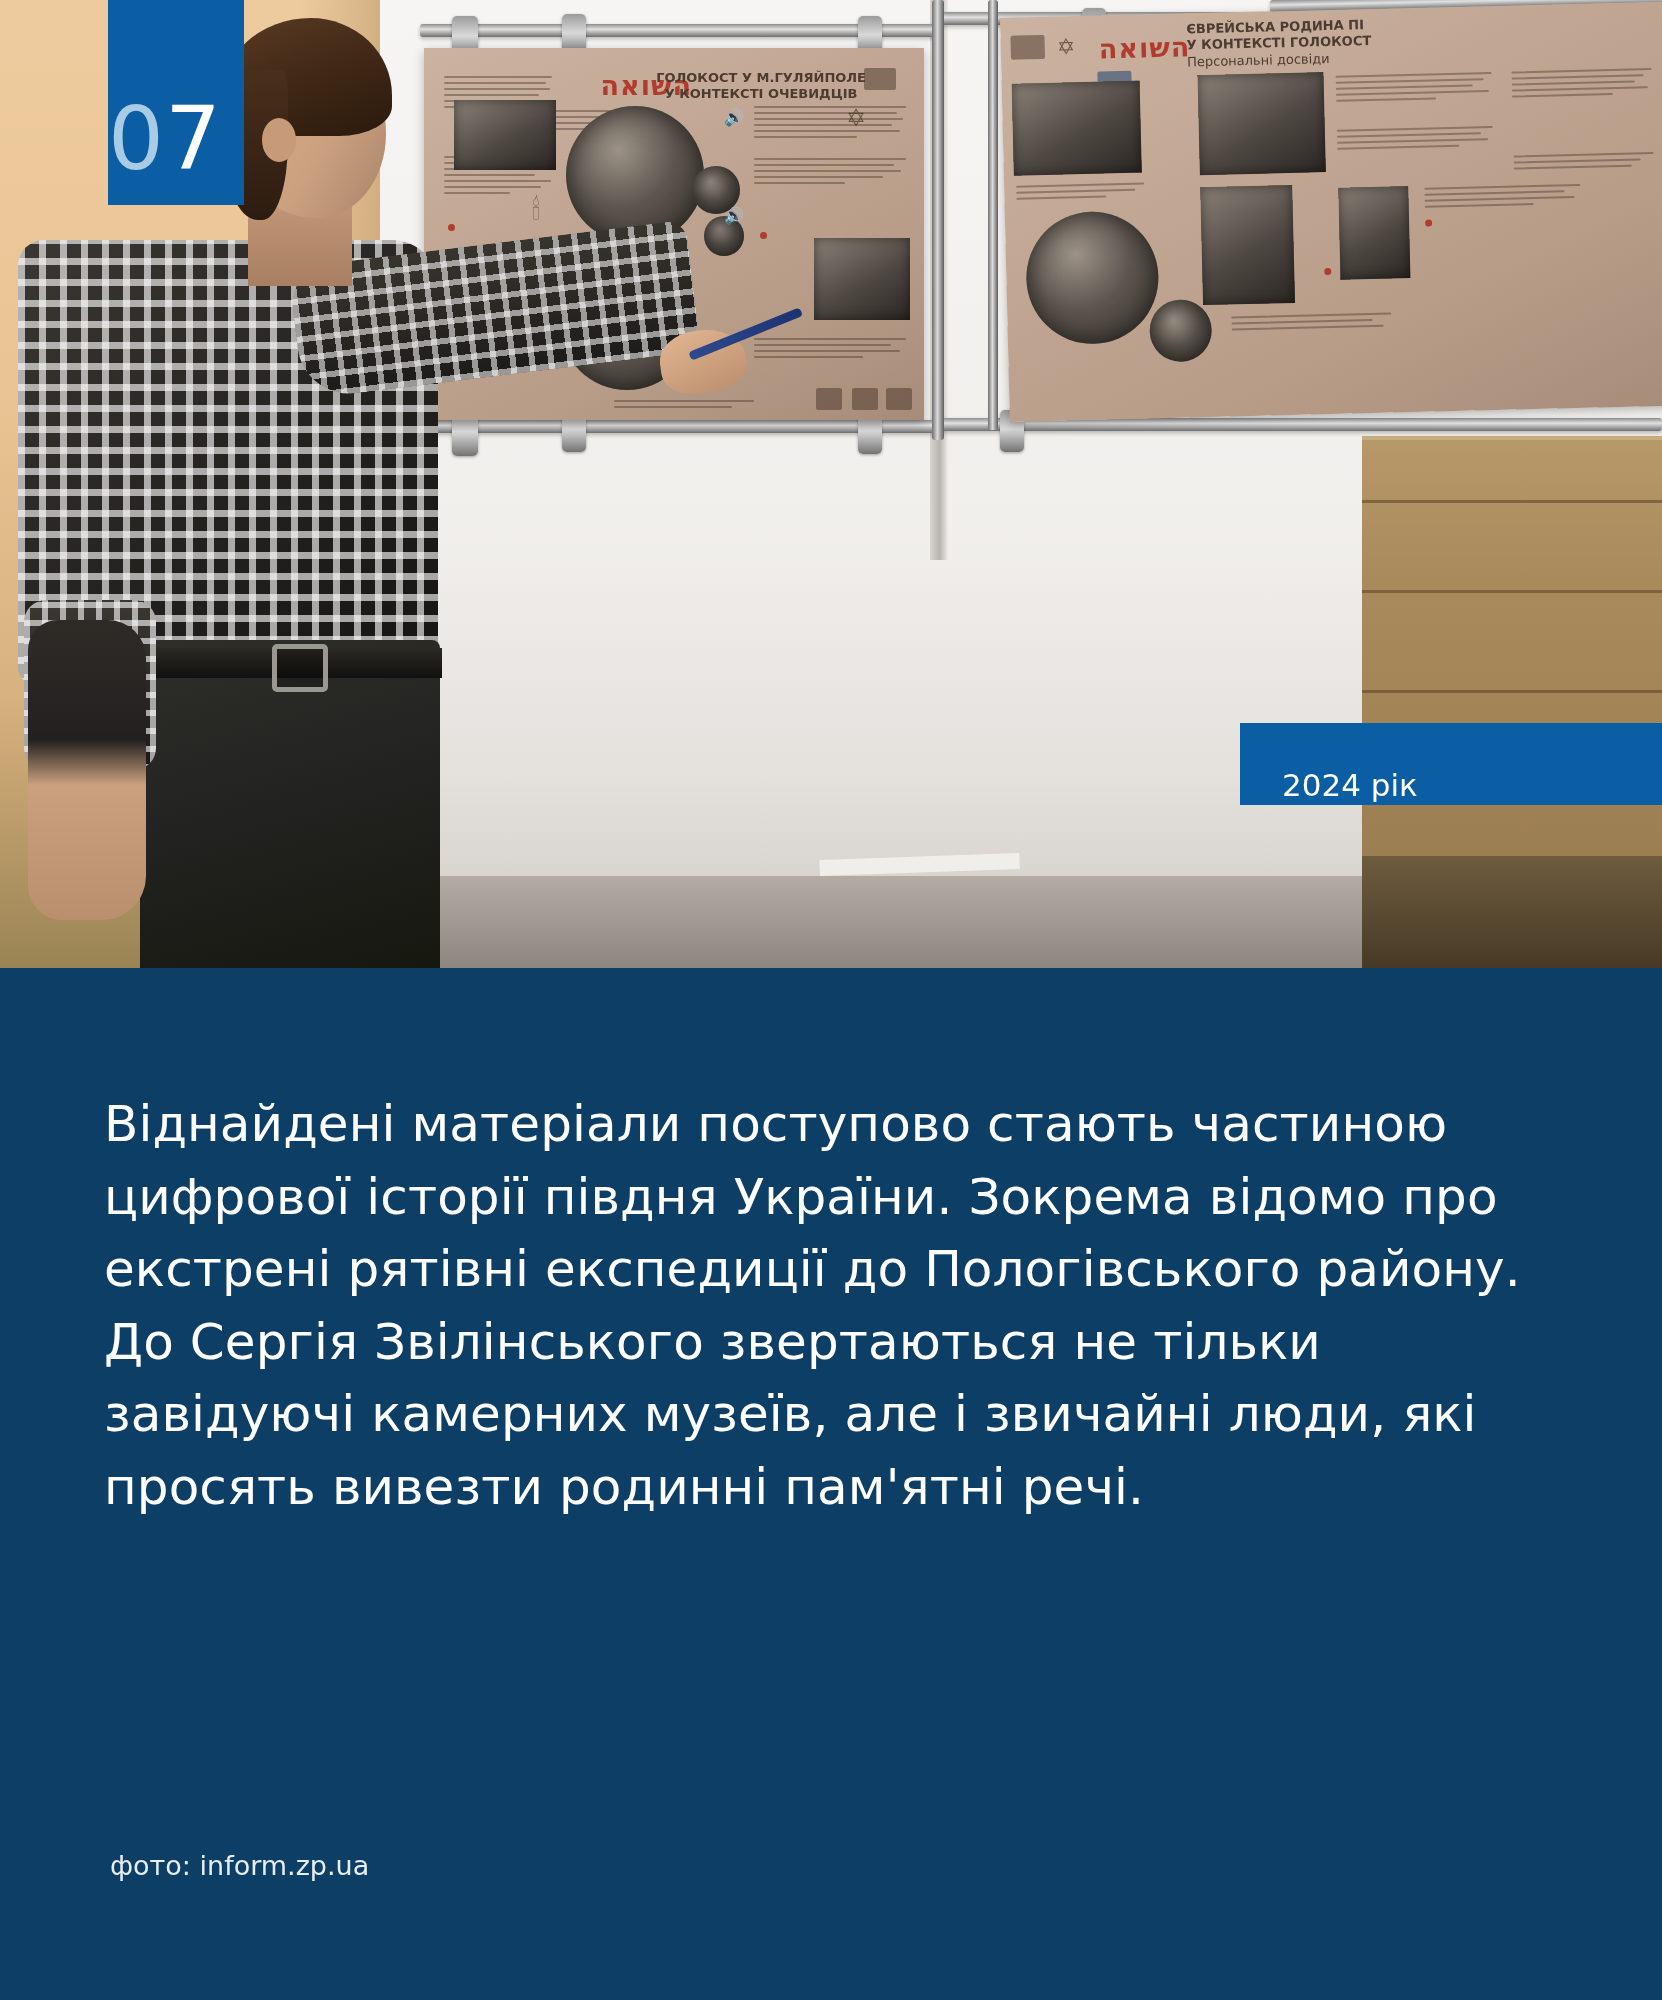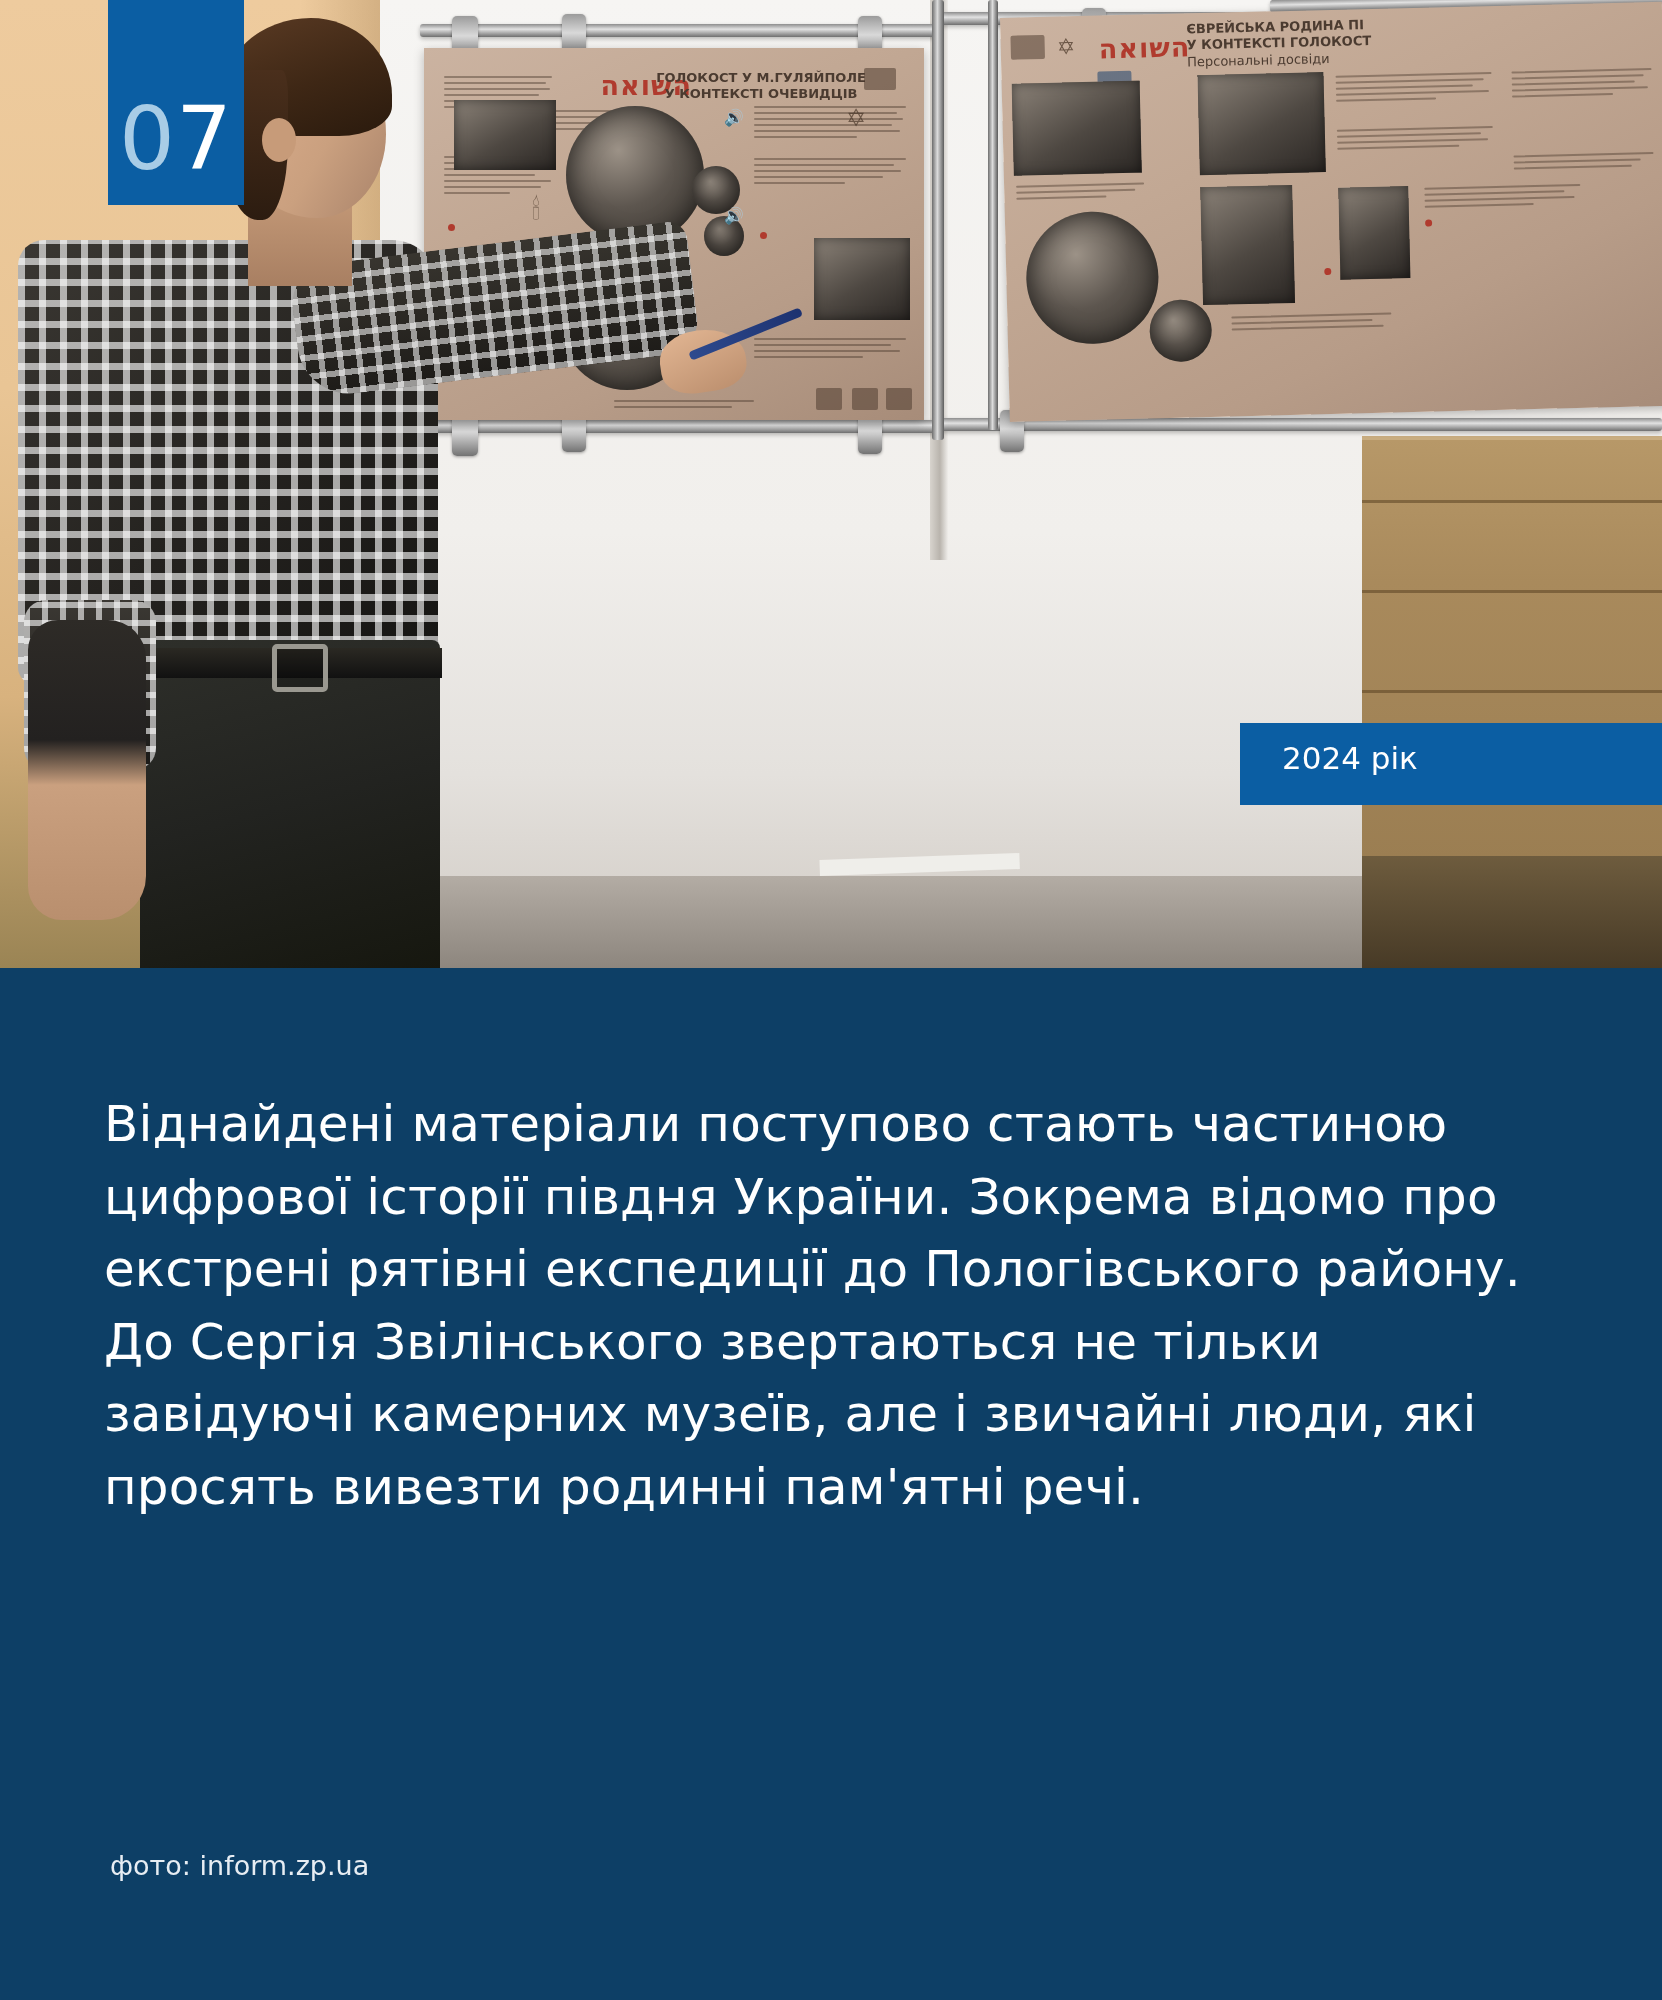--- a/index.html
+++ b/index.html
@@ -265,21 +265,21 @@
   }
 
   
   #badge {
     position: absolute;
     left: 108px; top: 0;
     width: 136px; height: 205px;
     background: #0b5ea3;
     display: flex;
     align-items: flex-end;
-    justify-content: center;
+    justify-content: flex-start;
     padding-bottom: 22px;
     box-sizing: border-box;
   }
   #badge-text {
     font-size: 88px;
     line-height: 1;
     color: #ffffff;
     letter-spacing: 1px;
     font-weight: 400;
   }
@@ -291,20 +291,21 @@
     left: 1240px; top: 723px;
     width: 422px; height: 82px;
     background: #0b5ea3;
     box-sizing: border-box;
     padding: 18px 0 0 42px;
   }
   #caption-year-text {
     color: #ffffff;
     font-size: 31px;
     line-height: 1.1;
+    margin-top: 27px;
   }
   #caption-sub {
     position: absolute;
     left: 1064px; top: 805px;
     width: 598px; height: 163px;
     background: #0b5ea3;
     box-sizing: border-box;
     padding: 18px 20px 0 28px;
   }
   #caption-sub-text {

